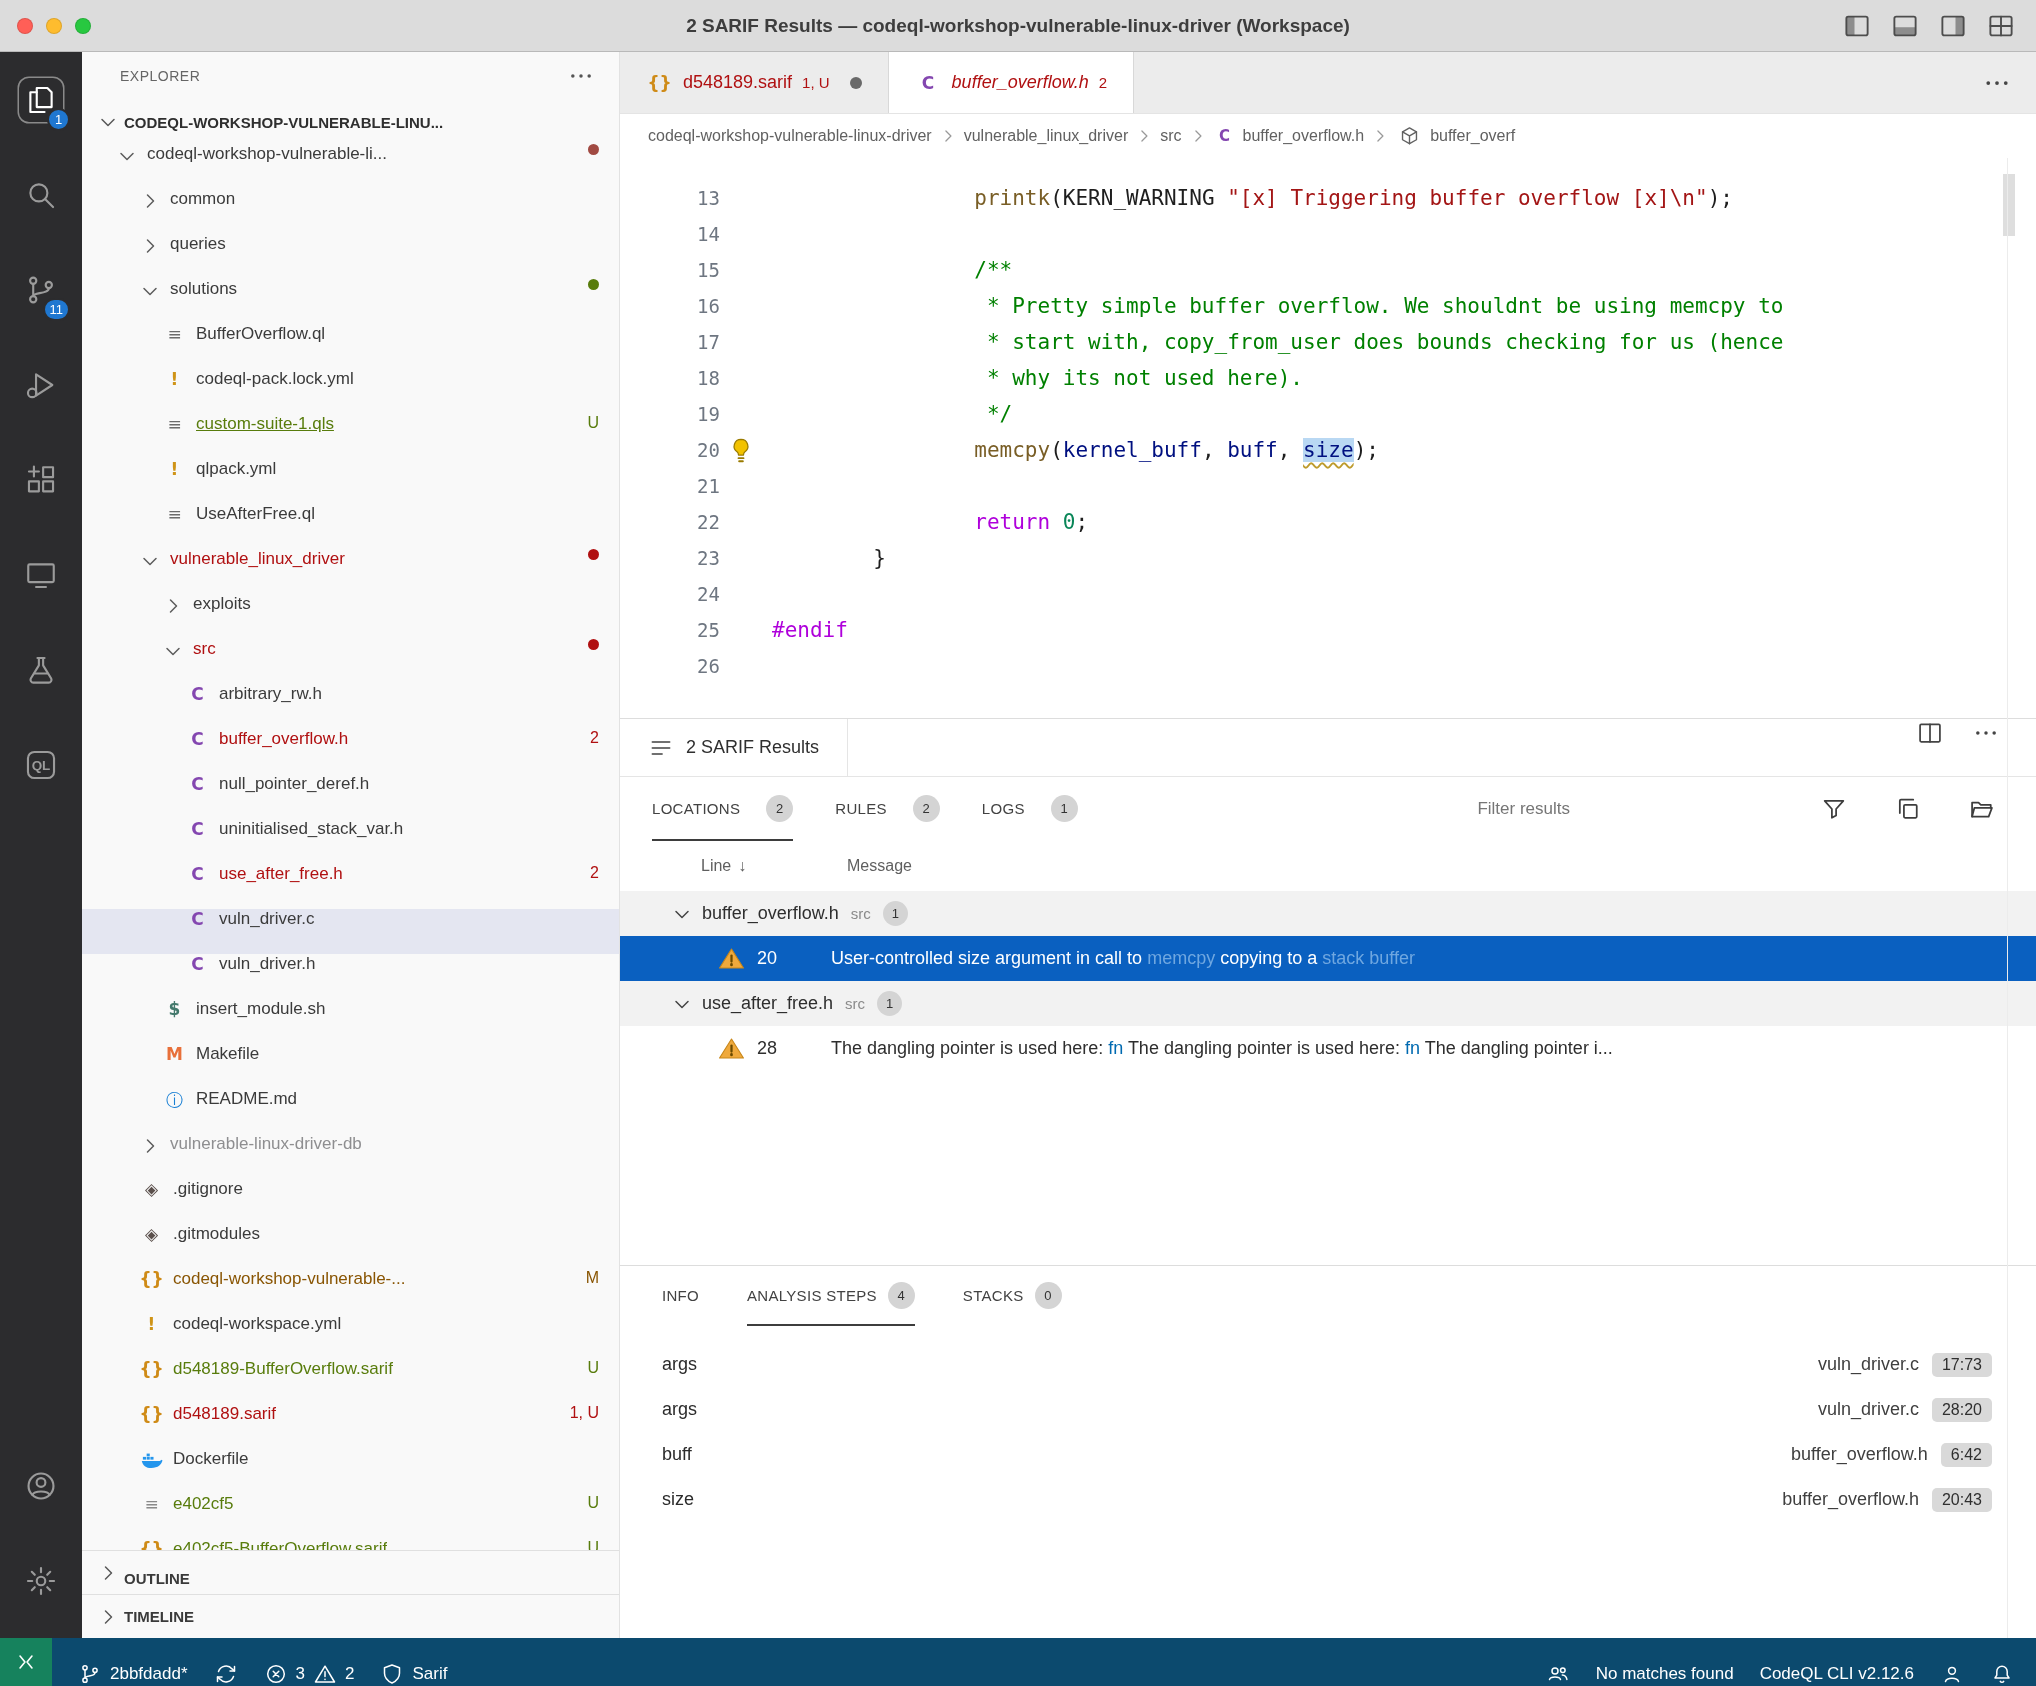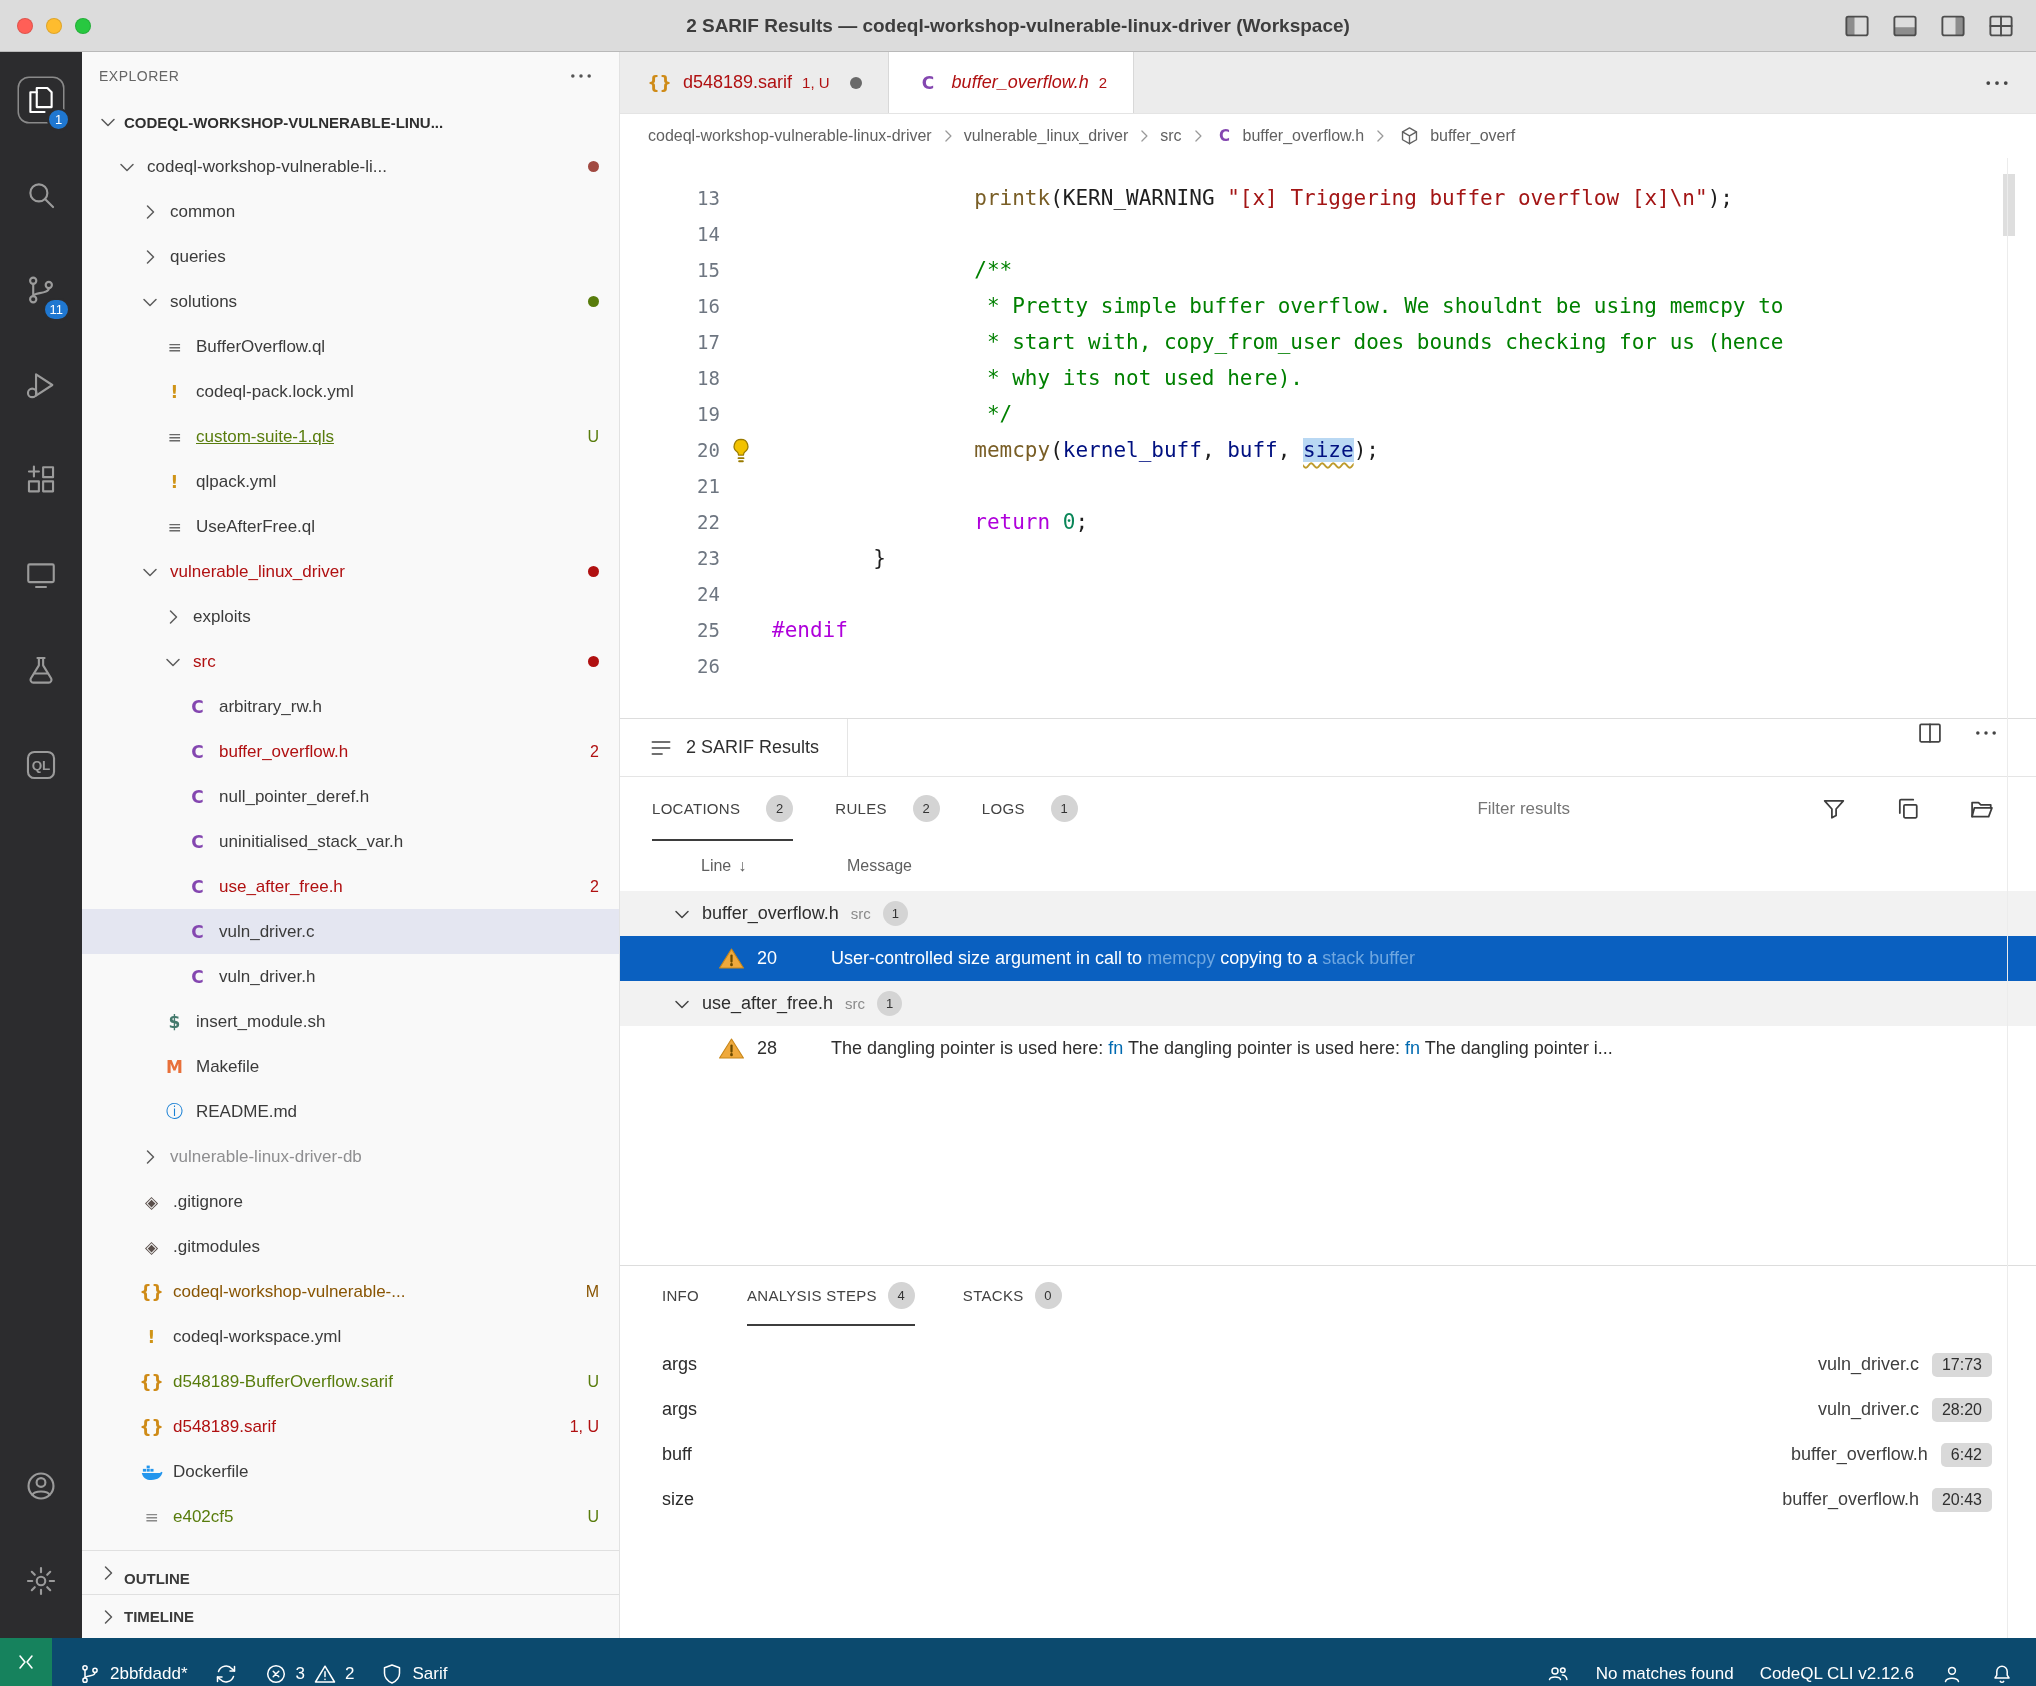--- a/index.html
+++ b/index.html
@@ -24,27 +24,27 @@
   .activitybar{width:82px;background:#2c2c2e;display:flex;flex-direction:column;flex:none}
   .ab-item{width:82px;height:95px;display:flex;align-items:center;justify-content:center;position:relative;color:#9b9b9b}
   .ab-item.active{color:#fff}
   .abicon{width:44px;height:44px;display:flex;align-items:center;justify-content:center;padding:5px}
   .ab-item.active .abicon{box-shadow:0 0 0 1.5px #8a8a8a;border-radius:10px}
   .ab-badge{position:absolute;right:12px;bottom:16px;min-width:23px;height:23px;border-radius:12px;background:#1f77d0;color:#fff;font-size:13px;display:flex;align-items:center;justify-content:center;padding:0 5px;border:2px solid #2c2c2e}
   .ab-bottom{margin-top:auto;padding-bottom:10px}
 
   
   .sidebar{width:538px;background:#f9f9f9;border-right:1px solid #e2e2e2;display:flex;flex-direction:column;flex:none;min-height:0}
-  .sb-header{height:48px;display:flex;align-items:center;padding:0 24px 0 17px;font-size:14px;color:#656565;letter-spacing:.5px;flex:none}
+  .sb-header{height:48px;display:flex;align-items:center;padding:0 24px 0 38px;font-size:14px;color:#656565;letter-spacing:.5px;flex:none}
   .sb-header .sbicon{margin-left:auto;width:28px;height:28px;color:#555}
   .ws-row{height:44px;display:flex;align-items:center;padding-left:14px;font-weight:bold;font-size:15px;color:#2f2f2f;flex:none}
   .chev{width:24px;height:24px;color:#585858;flex:none}
   .ws-label{margin-left:4px;white-space:nowrap;overflow:hidden}
   .tree{flex:1;overflow:hidden}
-  .tree-row{height:45px;display:flex;align-items:center;white-space:nowrap;padding-right:20px;color:#3b3b3b}
+  .tree-row{height:45px;display:flex;align-items:flex-start;white-space:nowrap;padding-right:20px;color:#3b3b3b}
   .tree-row.selected{background:#e4e6f1}
   .tree-chev{width:24px;height:24px;color:#5c5c5c;flex:none}
   .ticon{width:27px;flex:none;text-align:center;font-size:17px;font-family:"DejaVu Sans","Liberation Sans",sans-serif;display:inline-flex;align-items:center;justify-content:center}
   .ticon.svgt{width:27px;height:22px}
   .tree-label{margin-left:8px;overflow:hidden;text-overflow:ellipsis}
   .tree-right{margin-left:auto;display:flex;align-items:center;gap:10px;padding-left:8px}
   .tree-badge{font-size:16px}
   .tree-dot{width:11px;height:11px;border-radius:50%}
   .sb-sections{flex:none}
   .section-row{height:44px;display:flex;align-items:center;padding-left:14px;font-weight:bold;font-size:15px;color:#3a3a3a;border-top:1px solid #e0e0e0}

